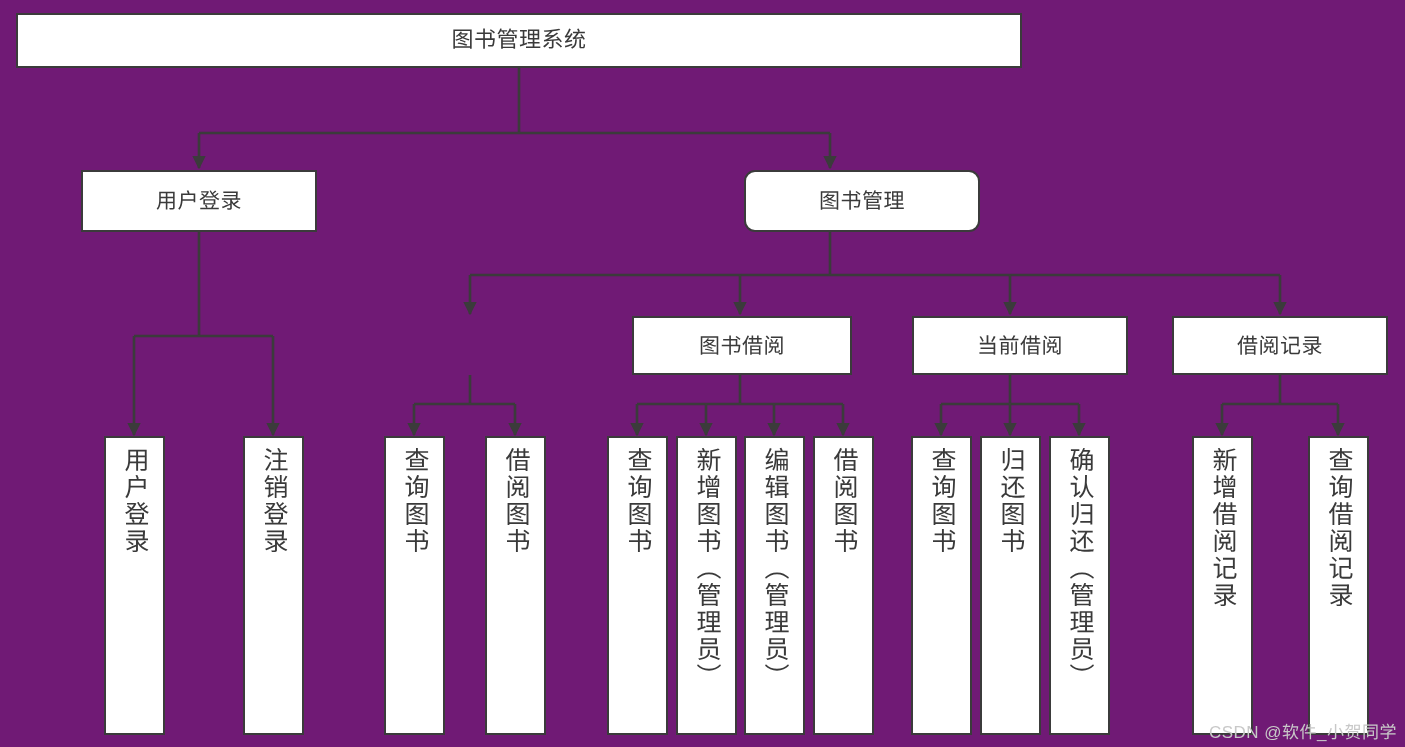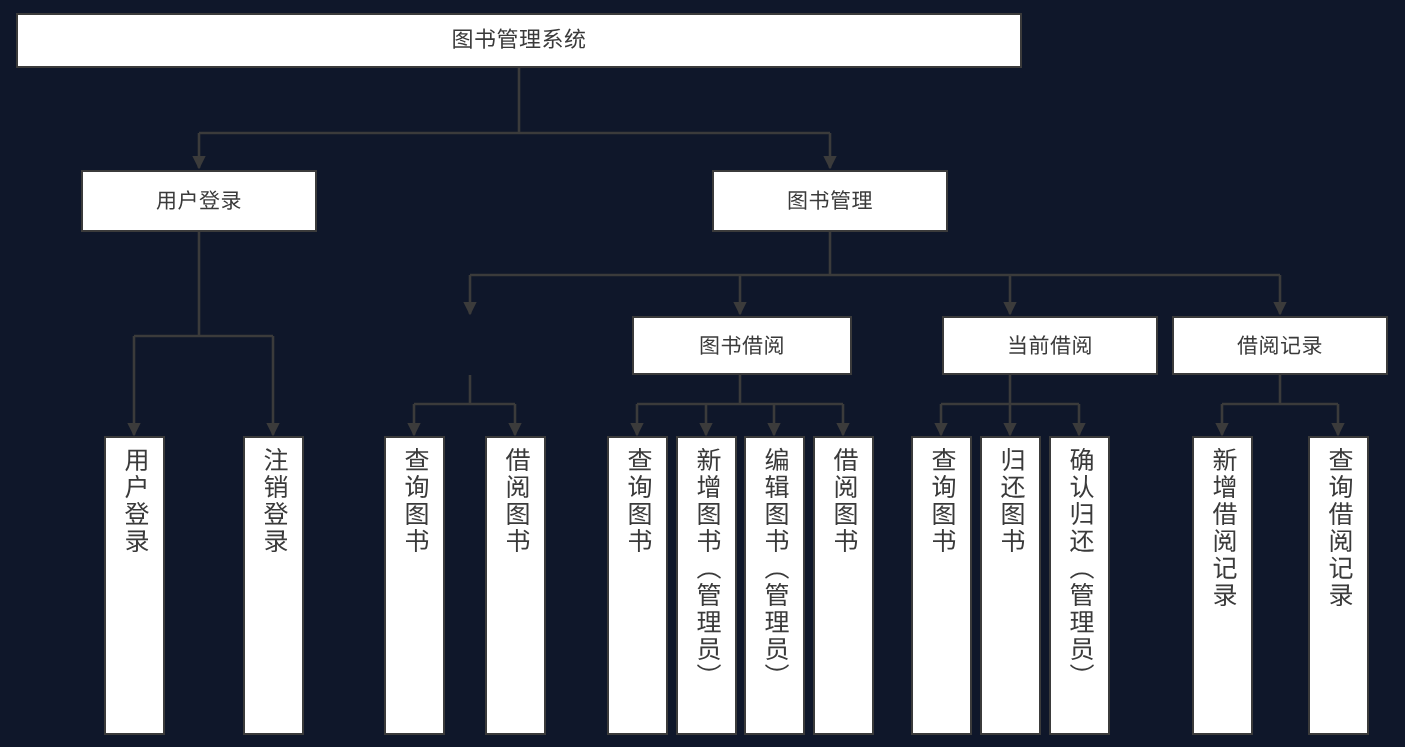--- a/index.html
+++ b/index.html
@@ -8,21 +8,21 @@
     padding: 0;
     background: #ffffff;
   }
   body {
     font-family: "Liberation Sans", "DejaVu Sans", sans-serif;
   }
   #diagram-canvas {
     position: relative;
     width: 1405px;
     height: 747px;
-    background: #0f172a;
+    background: #701a75;
     overflow: hidden;
   }
   #connector-layer {
     position: absolute;
     left: 0;
     top: 0;
     width: 1405px;
     height: 747px;
     pointer-events: none;
   }
@@ -132,30 +132,30 @@
   </svg>
 
   <div class="node horizontal" id="root-node" style="left:16px; top:13px; width:1006px; height:55px;">
     <span class="node-label">图书管理系统</span>
   </div>
 
   <div class="node horizontal" style="left:81px; top:170px; width:236px; height:62px;">
     <span class="node-label">用户登录</span>
   </div>
 
-  <div class="node horizontal" style="left:712px; top:170px; width:236px; height:62px;">
+  <div class="node horizontal" style="left:744px; top:170px; width:236px; height:62px;border-radius:11px;">
     <span class="node-label">图书管理</span>
   </div>
 
 
   <div class="node horizontal" style="left:632px; top:316px; width:220px; height:59px;">
     <span class="node-label">图书借阅</span>
   </div>
 
-  <div class="node horizontal" style="left:942px; top:316px; width:216px; height:59px;justify-content:center;">
+  <div class="node horizontal" style="left:912px; top:316px; width:216px; height:59px;justify-content:center;">
     <span class="node-label">当前借阅</span>
   </div>
 
   <div class="node horizontal" style="left:1172px; top:316px; width:216px; height:59px;">
     <span class="node-label">借阅记录</span>
   </div>
 
   <div class="node vertical" style="left:104px; top:436px; width:61px; height:299px;">
     <span class="node-label">用户登录</span>
   </div>
@@ -201,14 +201,15 @@
   </div>
 
   <div class="node vertical" style="left:1192px; top:436px; width:61px; height:299px;">
     <span class="node-label">新增借阅记录</span>
   </div>
 
   <div class="node vertical" style="left:1308px; top:436px; width:61px; height:299px;">
     <span class="node-label">查询借阅记录</span>
   </div>
 
+  <div id="watermark">CSDN @软件_小贺同学</div>
 
 </div>
 
 </body></html>

